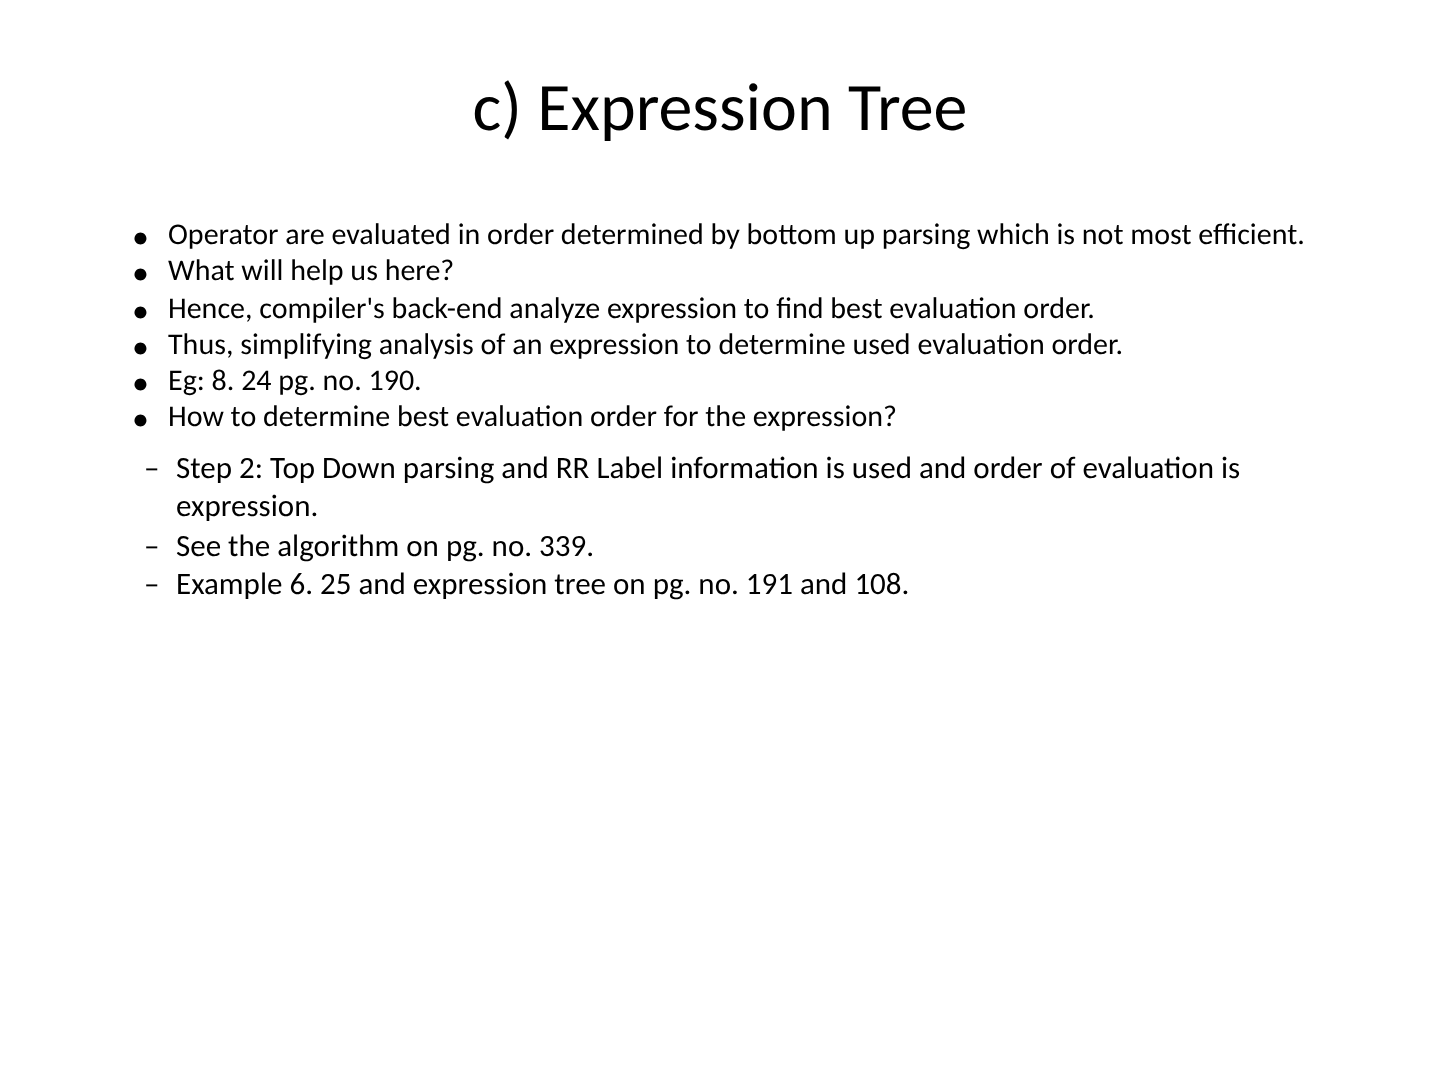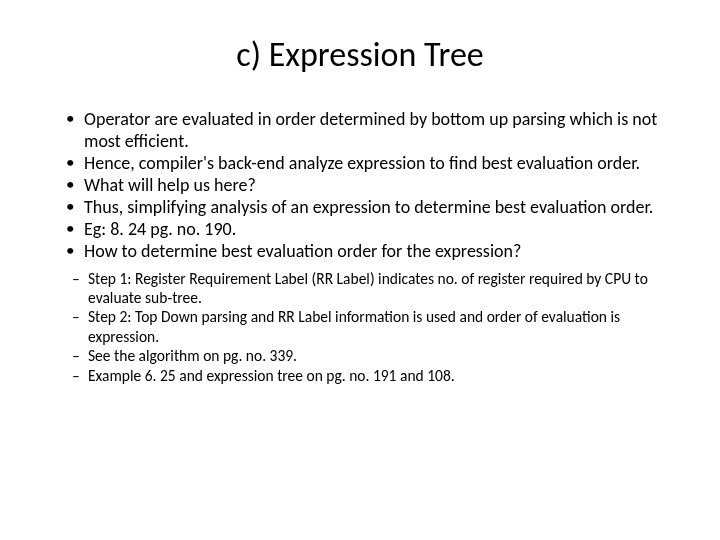--- a/index.html
+++ b/index.html
@@ -22,21 +22,21 @@
     font-weight: 400;
     margin-bottom: 34px;
     margin-top: 4px;
   }
   .bullets {
     list-style: none;
     padding-left: 28px;
   }
   .bullets > li {
     position: relative;
-    font-size: 18px;
+    font-size: 15px;
     line-height: 1.22;
     margin-bottom: 0px;
     padding-left: 18px;
   }
   .bullets > li::before {
     content: "•";
     position: absolute;
     left: 0;
     top: 0;
     font-size: 17px;
@@ -60,25 +60,24 @@
     top: 0;
   }
 </style>
 </head>
 <body>
 
 <div class="slide">
   <h1 class="title">c) Expression Tree</h1>
   <ul class="bullets">
     <li>Operator are evaluated in order determined by bottom up parsing which is not most efficient.</li>
+    <li>What will help us here?</li>
     <li>Hence, compiler's back-end analyze expression to find best evaluation order.</li>
-    <li>What will help us here?</li>
-    <li>Thus, simplifying analysis of an expression to determine best evaluation order.</li>
+    <li>Thus, simplifying analysis of an expression to determine used evaluation order.</li>
     <li>Eg: 8. 24 pg. no. 190.</li>
     <li>How to determine best evaluation order for the expression?</li>
   </ul>
   <ul class="sub-bullets">
-    <li>Step 1: Register Requirement Label (RR Label) indicates no. of register required by CPU to evaluate sub-tree.</li>
     <li>Step 2: Top Down parsing and RR Label information is used and order of evaluation is expression.</li>
     <li>See the algorithm on pg. no. 339.</li>
     <li>Example 6. 25 and expression tree on pg. no. 191 and 108.</li>
   </ul>
 </div>
 
 </body></html>

